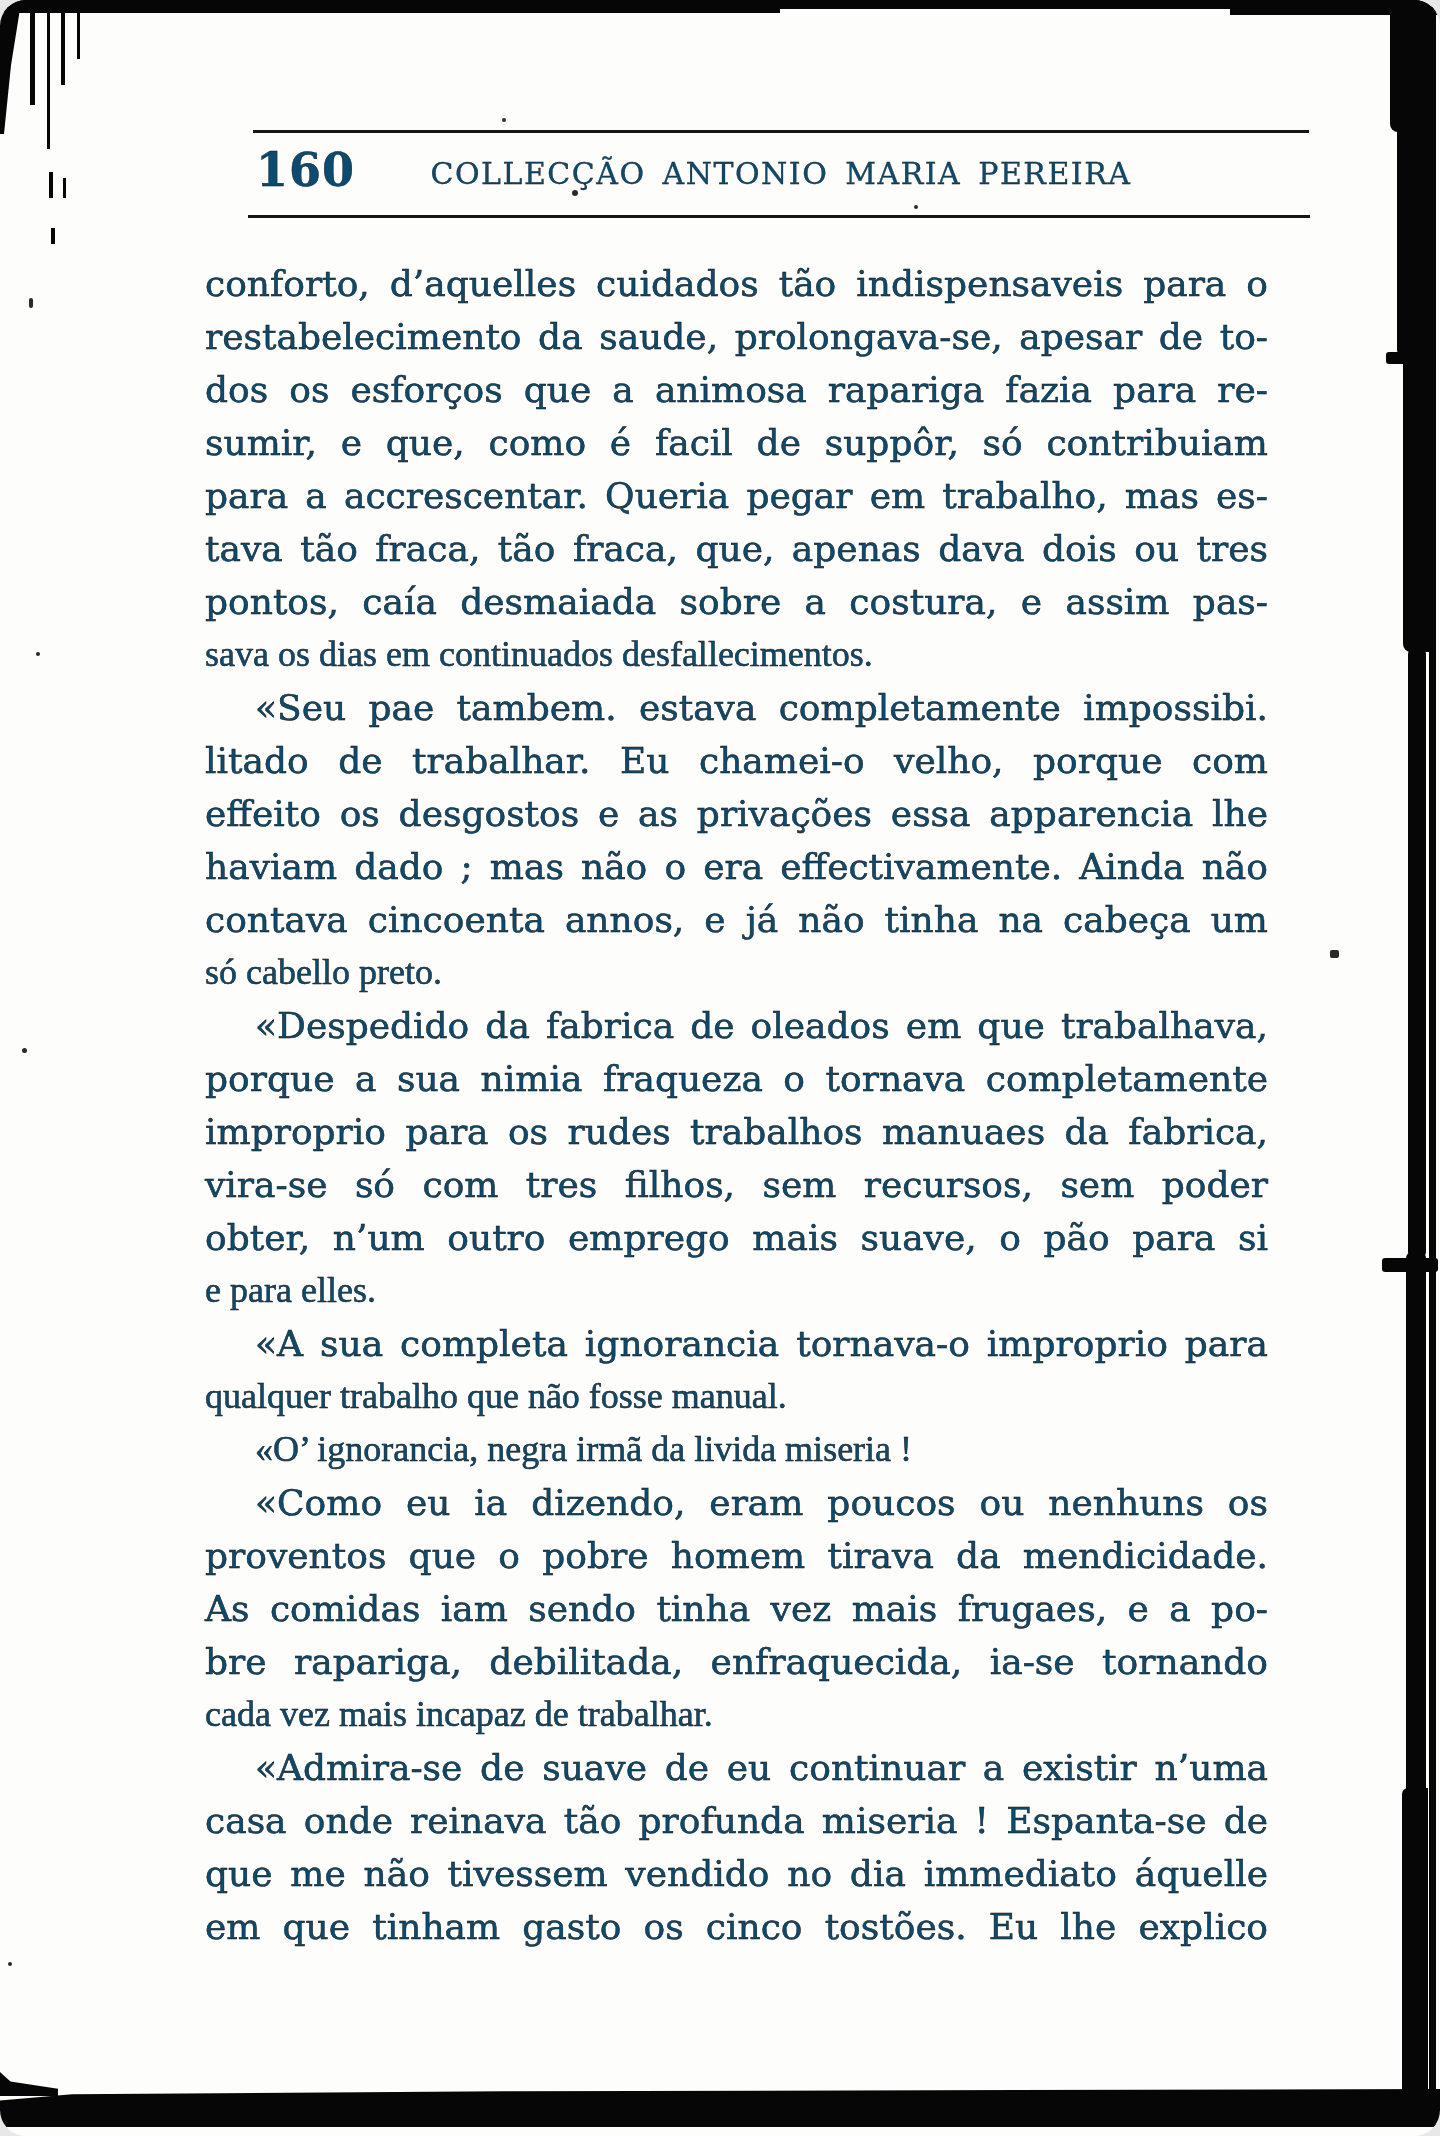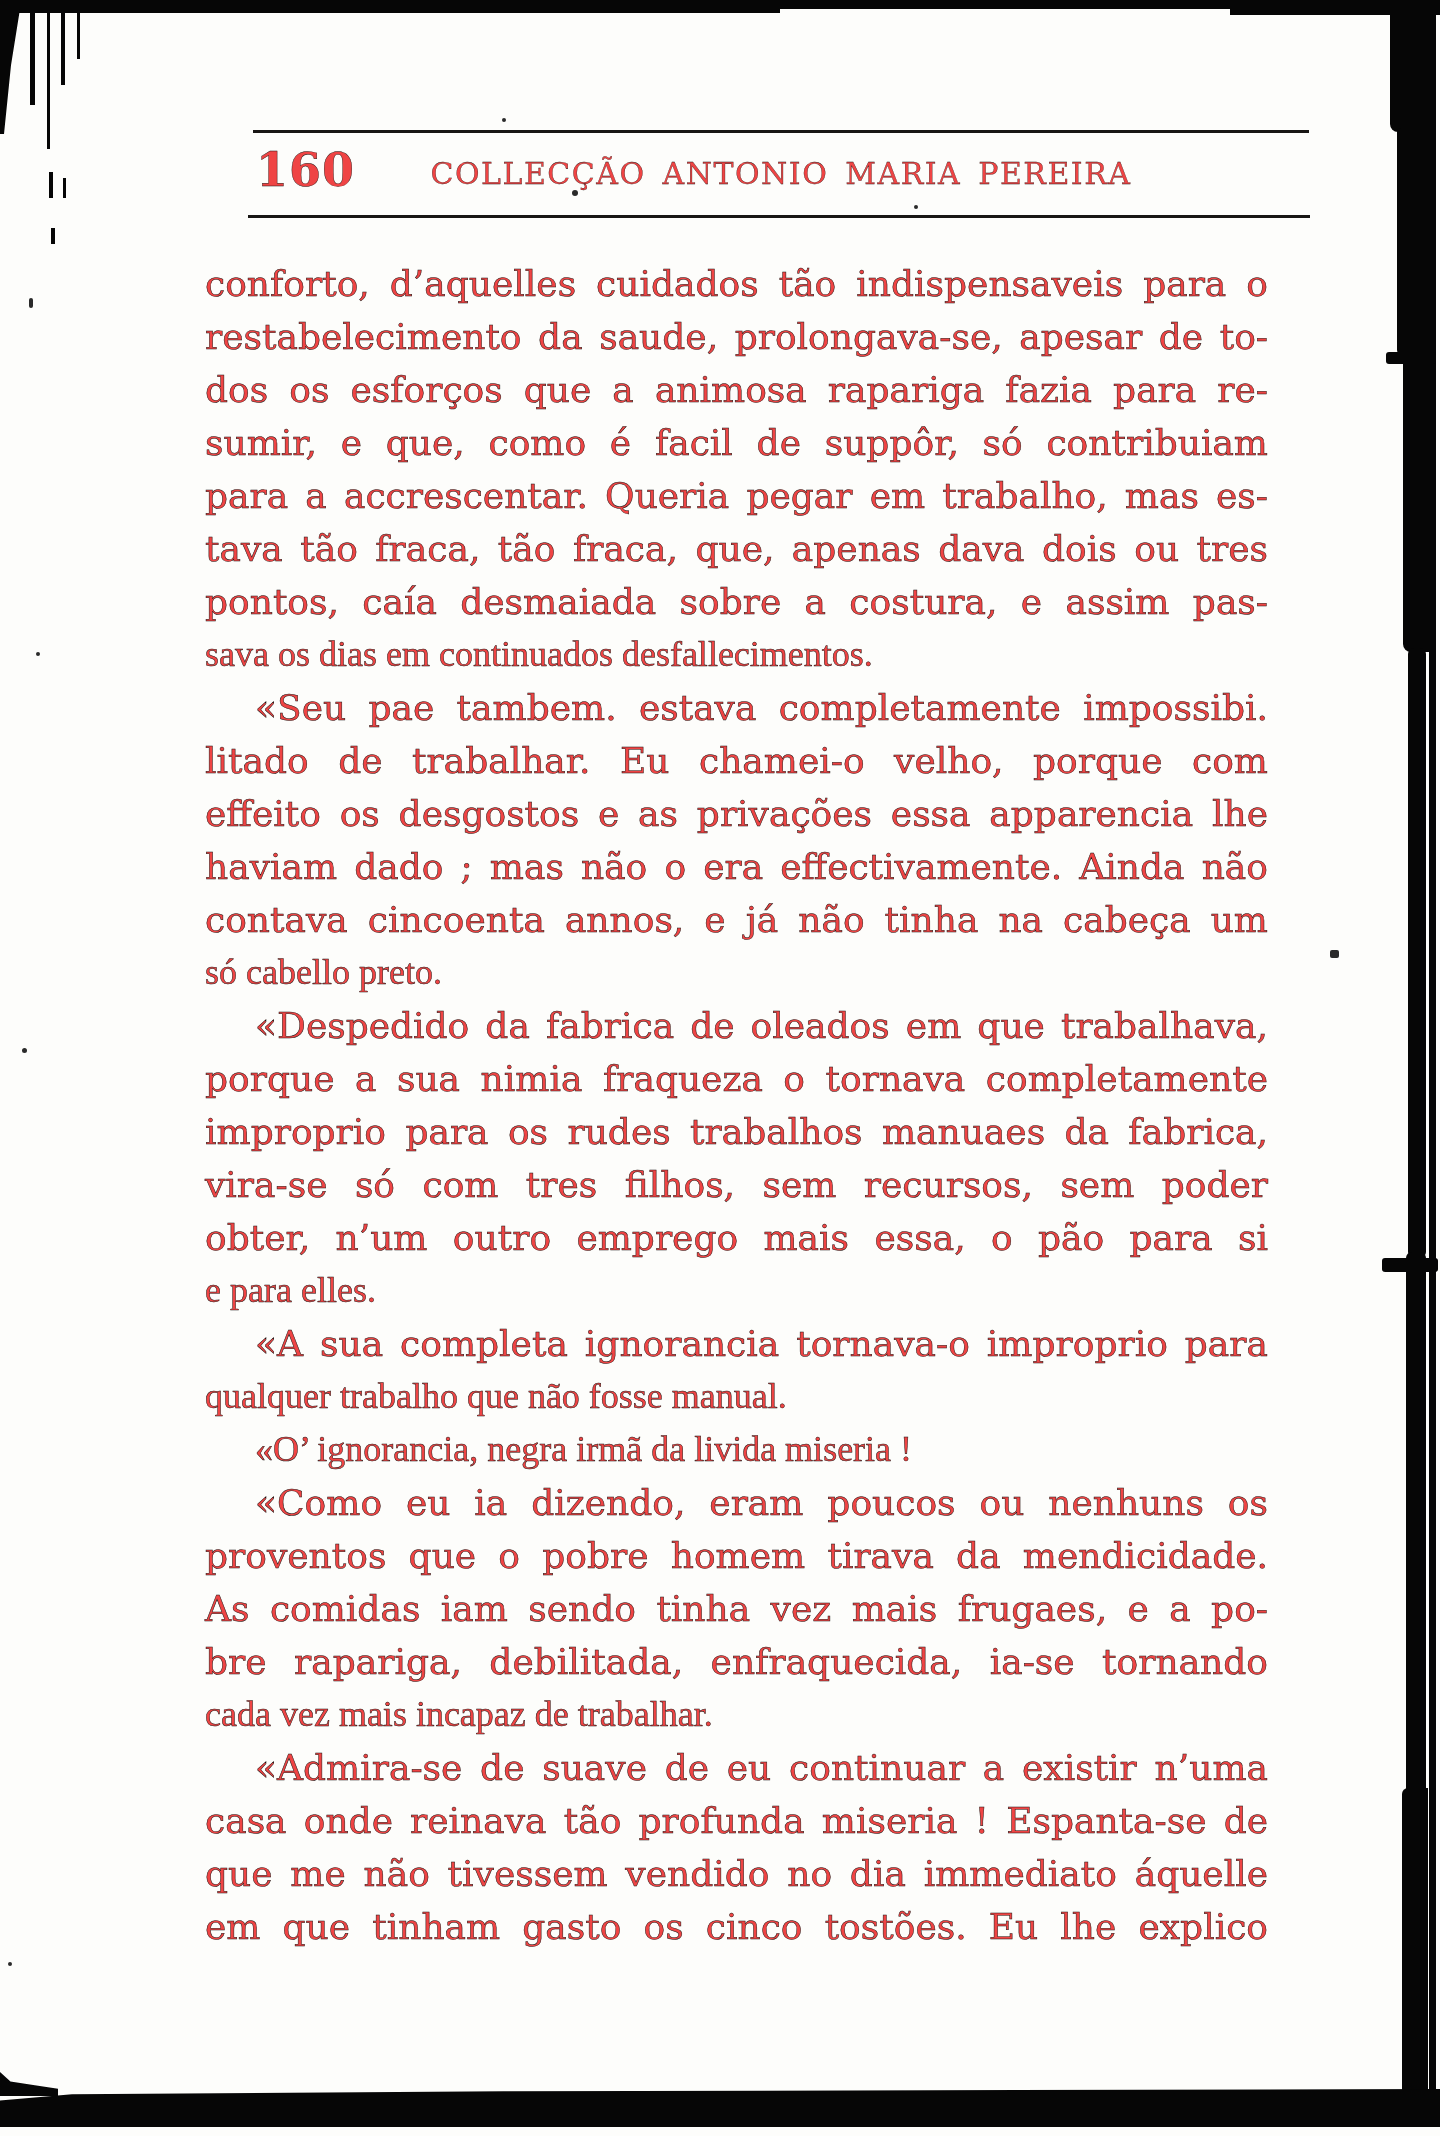--- a/index.html
+++ b/index.html
@@ -2,21 +2,22 @@
 <html><head>
 <meta charset="utf-8">
 <style>
   html,body{margin:0;padding:0;background:#e8e8e8;}
   .page{
     position:relative;
     width:1440px;height:2136px;
     background:#fdfdfb;
     overflow:hidden;
     font-family:"DejaVu Serif","Liberation Serif",serif;
-    color:#ef4444;
+    color:#0c4a6e;
+    border-radius:26px;
   }
   
   .art{position:absolute;background:#060606;}
   .edge-top-1{left:0;top:0;width:1440px;height:9px;}
   .edge-top-2{left:0;top:0;width:780px;height:13px;}
   .edge-top-3{left:1230px;top:0;width:210px;height:15px;}
   .corner-blob{left:0;top:9px;width:20px;height:125px;clip-path:polygon(0 0,100% 0,55% 45%,20% 100%,0 100%);}
   .streak-1{left:30px;top:9px;width:5px;height:96px;}
   .streak-2{left:47px;top:9px;width:3px;height:140px;}
   .streak-3{left:61px;top:9px;width:4px;height:76px;}
@@ -126,21 +127,21 @@
     <div class="ln i">«Seu pae tambem. estava completamente impossibi.</div>
     <div class="ln">litado de trabalhar. Eu chamei-o velho, porque com</div>
     <div class="ln">effeito os desgostos e as privações essa apparencia lhe</div>
     <div class="ln">haviam dado ; mas não o era effectivamente. Ainda não</div>
     <div class="ln">contava cincoenta annos, e já não tinha na cabeça um</div>
     <div class="ln e">só cabello preto.</div>
     <div class="ln i">«Despedido da fabrica de oleados em que trabalhava,</div>
     <div class="ln">porque a sua nimia fraqueza o tornava completamente</div>
     <div class="ln">improprio para os rudes trabalhos manuaes da fabrica,</div>
     <div class="ln">vira-se só com tres filhos, sem recursos, sem poder</div>
-    <div class="ln">obter, n’um outro emprego mais essa, o pão para si</div>
+    <div class="ln">obter, n’um outro emprego mais suave, o pão para si</div>
     <div class="ln e">e para elles.</div>
     <div class="ln i">«A sua completa ignorancia tornava-o improprio para</div>
     <div class="ln e">qualquer trabalho que não fosse manual.</div>
     <div class="ln i e">«O’ ignorancia, negra irmã da livida miseria !</div>
     <div class="ln i">«Como eu ia dizendo, eram poucos ou nenhuns os</div>
     <div class="ln">proventos que o pobre homem tirava da mendicidade.</div>
     <div class="ln">As comidas iam sendo tinha vez mais frugaes, e a po-</div>
     <div class="ln">bre rapariga, debilitada, enfraquecida, ia-se tornando</div>
     <div class="ln e">cada vez mais incapaz de trabalhar.</div>
     <div class="ln i">«Admira-se de suave de eu continuar a existir n’uma</div>

